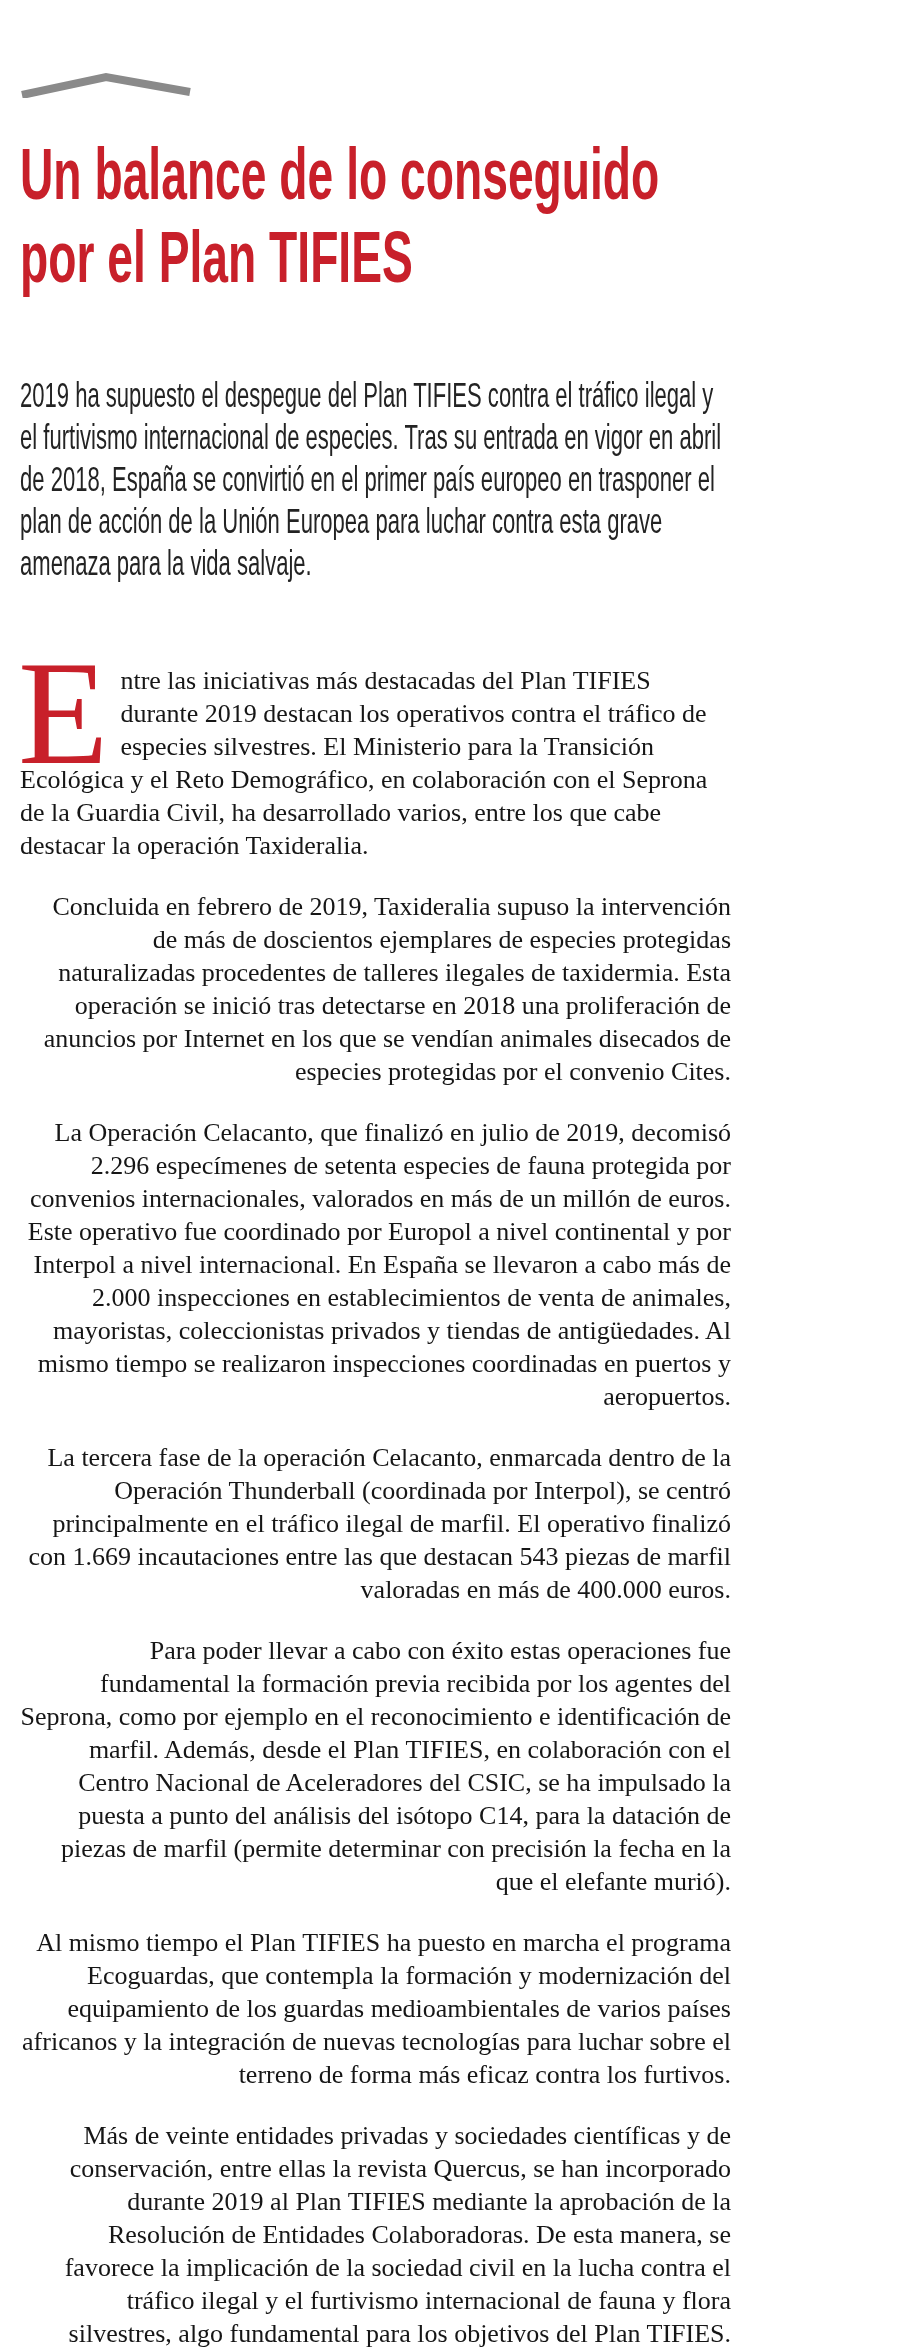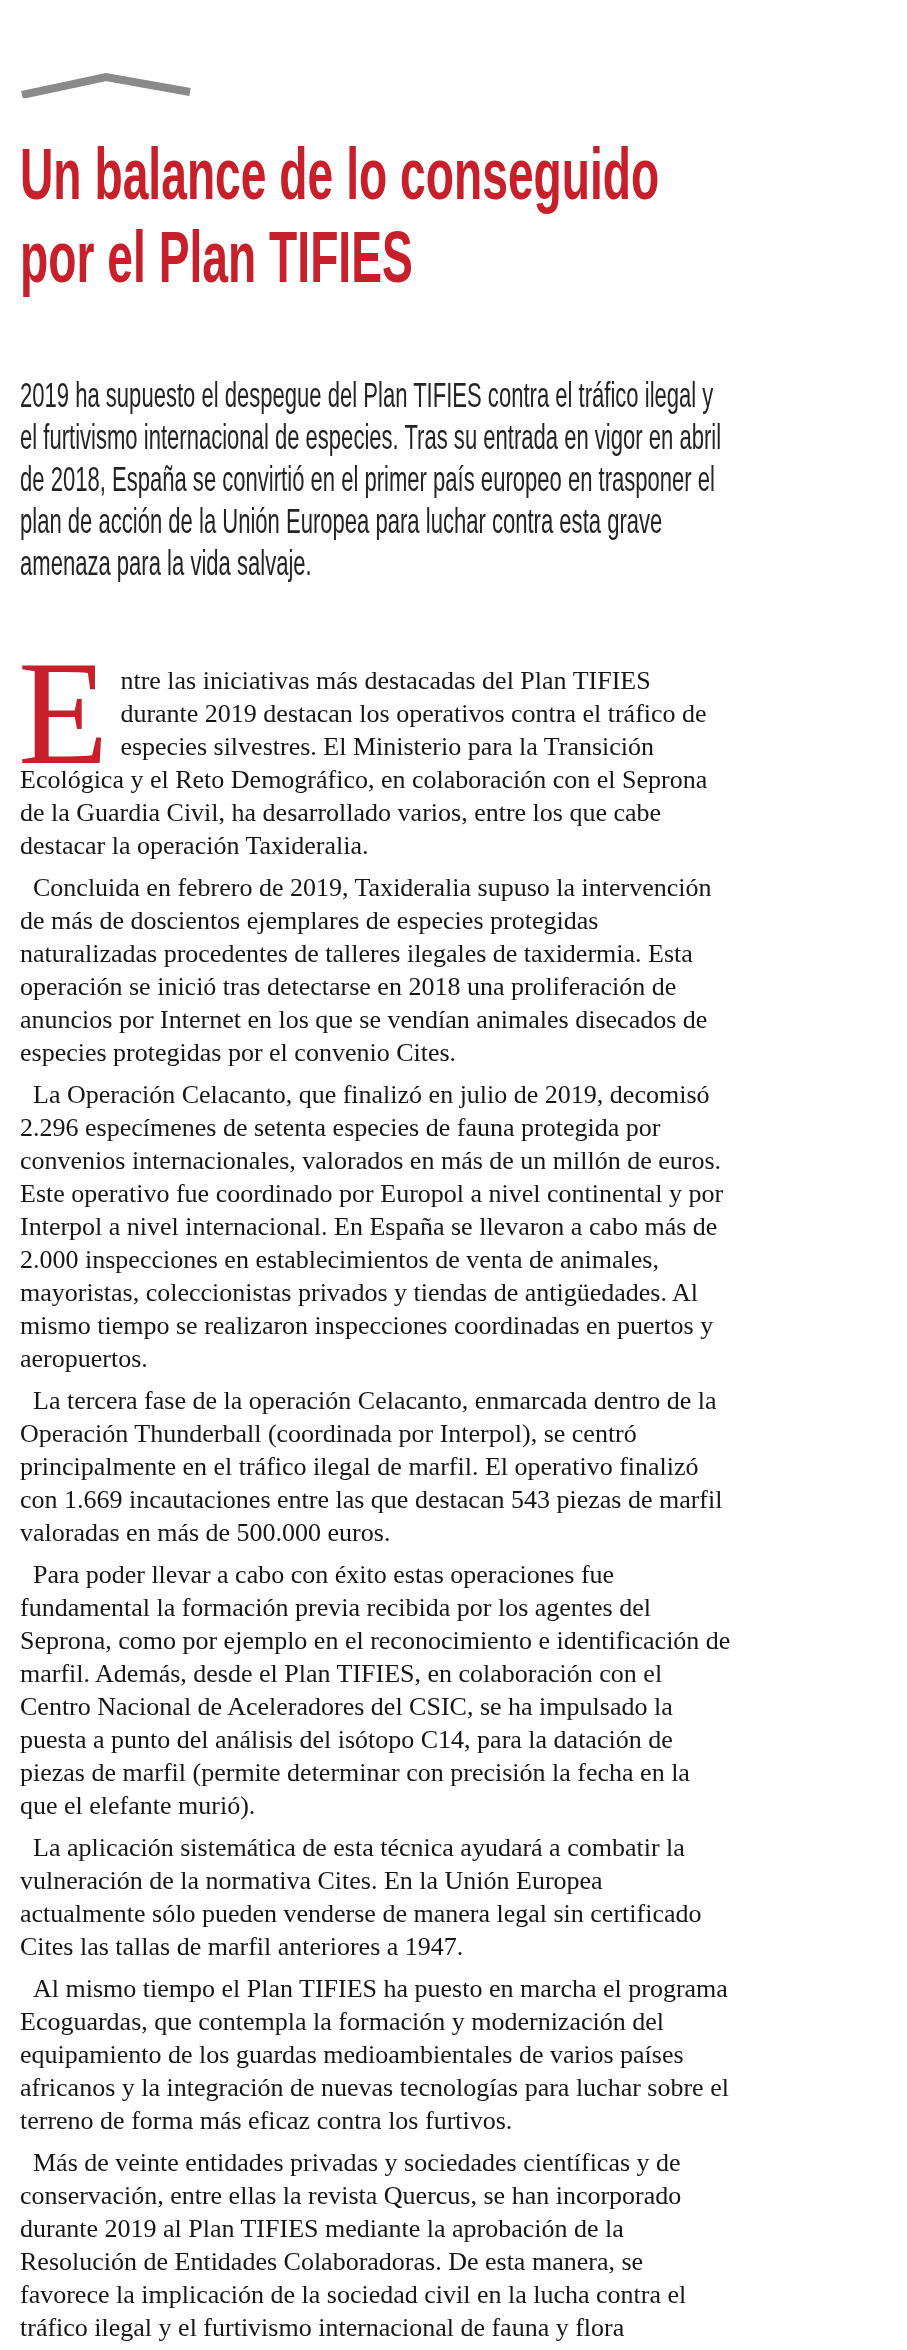--- a/index.html
+++ b/index.html
@@ -65,22 +65,23 @@
     margin-top: 80px;
     font-size: 26px;
     line-height: 33px;
     color: var(--body-text, #161616);
     text-align: left;
   }
   .para {
     margin: 0;
   }
   .para + .para {
-    margin-top: 9px;
+    margin-top: 28px;
     text-indent: 13px;
+    text-align: right;
   }
   .dropcap {
     float: left;
     font-family: "Liberation Serif", serif;
     color: var(--accent-red, #c8202a);
     font-size: 148px;
     line-height: 99px;
     height: 99px;
     margin: 0 12px 0 -2px;
   }
@@ -99,20 +100,19 @@
   </h1>
 
   <p class="intro">
     <span class="intro-inner">2019 ha supuesto el despegue del Plan TIFIES contra el tráfico ilegal y el furtivismo internacional de especies. Tras su entrada en vigor en abril de 2018, España se convirtió en el primer país europeo en trasponer el plan de acción de la Unión Europea para luchar contra esta grave amenaza para la vida salvaje.</span>
   </p>
 
   <div class="article">
     <p class="para"><span class="dropcap">E</span>ntre las iniciativas más destacadas del Plan TIFIES durante 2019 destacan los operativos contra el tráfico de especies silvestres. El Ministerio para la Transición Ecológica y el Reto Demográfico, en colaboración con el Se­prona de la Guardia Civil, ha desarrollado varios, entre los que cabe destacar la operación Taxideralia.</p>
     <p class="para">Concluida en febrero de 2019, Taxideralia supuso la intervención de más de doscientos ejemplares de especies protegidas naturalizadas procedentes de talleres ilegales de taxidermia. Esta operación se inició tras detectarse en 2018 una proliferación de anuncios por Internet en los que se vendían animales disecados de especies protegidas por el convenio Cites.</p>
     <p class="para">La Operación Celacanto, que finalizó en julio de 2019, decomisó 2.296 es­pecímenes de setenta especies de fauna protegida por convenios internacio­nales, valorados en más de un millón de euros. Este operativo fue coordina­do por Europol a nivel continental y por Interpol a nivel internacional. En España se llevaron a cabo más de 2.000 inspecciones en establecimientos de venta de animales, mayoristas, coleccionistas privados y tiendas de antigüe­dades. Al mismo tiempo se realizaron inspecciones coordinadas en puertos y aeropuertos.</p>
-    <p class="para">La tercera fase de la operación Celacanto, enmarcada dentro de la Operación Thunderball (coordinada por Interpol), se centró principalmente en el tráfico ilegal de marfil. El operativo finalizó con 1.669 incautaciones entre las que destacan 543 piezas de marfil valoradas en más de 500.000 euros.</p>
+    <p class="para">La tercera fase de la operación Celacanto, enmarcada dentro de la Operación Thunderball (coordinada por Interpol), se centró principalmente en el tráfico ilegal de marfil. El operativo finalizó con 1.669 incautaciones entre las que destacan 543 piezas de marfil valoradas en más de 400.000 euros.</p>
     <p class="para">Para poder llevar a cabo con éxito estas operaciones fue fundamental la for­mación previa recibida por los agentes del Seprona, como por ejemplo en el reconocimiento e identificación de marfil. Además, desde el Plan TIFIES, en colaboración con el Centro Nacional de Aceleradores del CSIC, se ha impul­sado la puesta a punto del análisis del isótopo C14, para la datación de piezas de marfil (permite determinar con precisión la fecha en la que el elefante murió).</p>
-    <p class="para">La aplicación sistemática de esta técnica ayudará a combatir la vulneración de la normativa Cites. En la Unión Europea actualmente sólo pueden vend­erse de manera legal sin certificado Cites las tallas de marfil anteriores a 1947.</p>
     <p class="para">Al mismo tiempo el Plan TIFIES ha puesto en marcha el programa Ecoguar­das, que contempla la formación y modernización del equipamiento de los guardas medioambientales de varios países africanos y la integración de nuevas tecnologías para luchar sobre el terreno de forma más eficaz contra los furtivos.</p>
     <p class="para">Más de veinte entidades privadas y sociedades científicas y de conservación, entre ellas la revista Quercus, se han incorporado durante 2019 al Plan TI­FIES mediante la aprobación de la Resolución de Entidades Colaboradoras. De esta manera, se favorece la implicación de la sociedad civil en la lucha contra el tráfico ilegal y el furtivismo internacional de fauna y flora silvestres, algo fundamental para los objetivos del Plan TIFIES.</p>
   </div>
 
 </div>
 
 </body></html>

